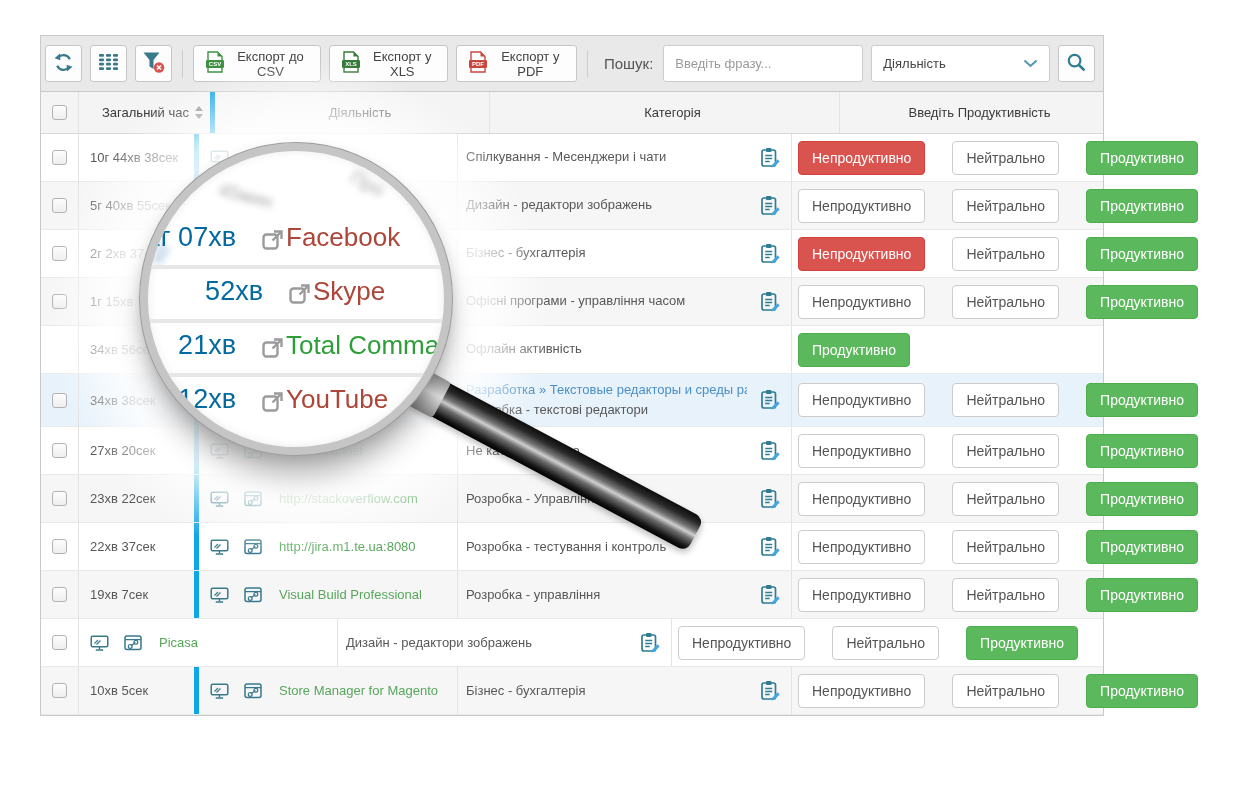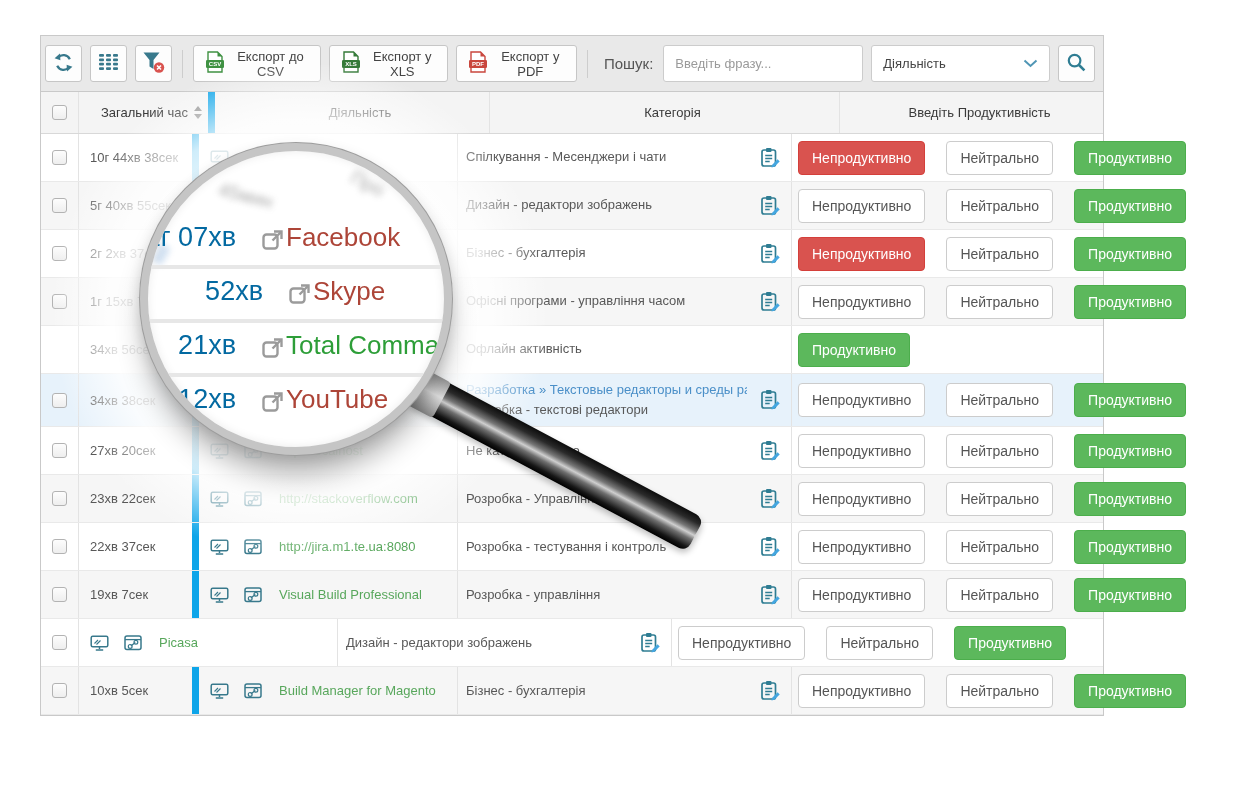--- a/index.html
+++ b/index.html
@@ -15,35 +15,35 @@
 .vsep { width:1px; height:28px; background:#cdcdcd; margin:0 2px; }
 .lbl { font-size:15px; color:#555; margin:0 2px 0 6px; }
 .sinput { width:205px; height:37px; border:1px solid #ccc; border-radius:3px; background:#fff; padding:0 11px; font-size:13px; color:#555; font-family:inherit; }
 .sinput::placeholder { color:#9a9a9a; }
 .sel { width:208px; height:37px; border:1px solid #ccc; border-radius:3px; background:#fff; display:flex; align-items:center; justify-content:space-between; padding:0 11px; font-size:13px; color:#444; cursor:pointer; }
 
 
 .thead { display:flex; background:#f4f4f4; border-bottom:1px solid #d8d8d8; height:42px;gap:16px; }
 .th { display:flex; align-items:center; justify-content:center; font-size:13px; color:#3a3a3a; }
 .c-check { width:38px; min-width:38px; display:flex; align-items:center; justify-content:center; border-right:1px solid #e3e3e3; }
-.c-time  { width:120px; min-width:120px; border-right:7px solid #0ea5e9; }
+.c-time  { width:120px; min-width:120px; border-right:5px solid #0ea5e9; }
 .c-act   { width:259px; min-width:259px; border-right:1px solid #e3e3e3; }
 .c-cat   { width:334px; min-width:334px; border-right:1px solid #e3e3e3; }
 .c-prod  { flex:1; }
 .row { display:flex; min-height:48px; background:#fff; border-bottom:1px solid #e9e9e9; }
 .row.alt { background:#f6f6f6; }
 .row.hl { background:#e7f2fb; }
 .row .c-time { display:flex; align-items:center; padding-left:11px; font-size:13px; color:#585858; }
 .row .c-act { display:flex; align-items:center; padding-left:11px; }
 .act-wrap { display:inline-flex; align-items:center; gap:14px; }
 .act-name { font-size:13px; color:#58a75c; text-decoration:none; margin-left:3px; cursor:pointer; }
 .row .c-cat { position:relative; display:flex; flex-direction:column; justify-content:center; padding:6px 44px 6px 8px; font-size:13px; color:#585858; line-height:1.55; }
 .cat-tip { color:#4a8fc8; white-space:nowrap; overflow:hidden; }
 .edit { position:absolute; right:9px; top:50%; transform:translateY(-50%); cursor:pointer; line-height:0; }
-.row .c-prod { display:flex; align-items:center; gap:21px; padding-left:6px; }
+.row .c-prod { display:flex; align-items:center; gap:27px; padding-left:6px; }
 .pbtn { height:34px; padding:0 13px; font-size:14px; font-family:inherit; color:#555; background:#fff; border:1px solid #ccc; border-radius:4px; cursor:pointer; white-space:nowrap; }
 .pbtn.on-red { background:#d9534f; border-color:#d43f3a; color:#fff; }
 .pbtn.on-green { background:#5cb85c; border-color:#4cae4c; color:#fff; }
 .cb { width:15px; height:15px; border:1px solid #b3b3b3; border-radius:3px; background:linear-gradient(#fdfdfd,#eee); display:inline-block; cursor:pointer; }
 .sort { display:inline-flex; flex-direction:column; gap:3px; margin-left:6px; cursor:pointer; }
 .sort i { width:0; height:0; border-left:4px solid transparent; border-right:4px solid transparent; display:block; }
 .sort .up { border-bottom:5px solid #8d8d8d; }
 .sort .dn { border-top:5px solid #8d8d8d; }
 
 
@@ -616,21 +616,21 @@
         </span>
         <span style="line-height:0">
           <svg width="18" height="16" viewBox="0 0 18 16">
             <rect x="1" y="1" width="16" height="13.5" rx="2" fill="none" stroke="#38798c" stroke-width="1.5"></rect>
             <path d="M1 4.6h16" stroke="#38798c" stroke-width="1.3"></path>
             <path d="M6.8 11l4.5-3.6" stroke="#38798c" stroke-width="1.3"></path>
             <circle cx="6.2" cy="11.4" r="1.9" fill="none" stroke="#38798c" stroke-width="1.2"></circle>
             <circle cx="11.9" cy="7.3" r="1.9" fill="none" stroke="#38798c" stroke-width="1.2"></circle>
           </svg>
         </span>
-        <a class="act-name">Build Manager for Magento</a>
+        <a class="act-name">Store Manager for Magento</a>
       </span>
     </div>
     <div class="c-cat">
 
       <div class="cat-text">Бізнес - бухгалтерія</div>
       <span class="edit">
         <svg width="23" height="23" viewBox="0 0 23 23">
           <rect x="3" y="3.5" width="13.5" height="16" rx="2" fill="none" stroke="#2f7d93" stroke-width="1.7"></rect>
           <rect x="7" y="1.5" width="5.5" height="4" rx="1" fill="#2f7d93"></rect>
           <path d="M6.2 9h7M6.2 12h7M6.2 15h4.5" stroke="#2f7d93" stroke-width="1.4"></path>

